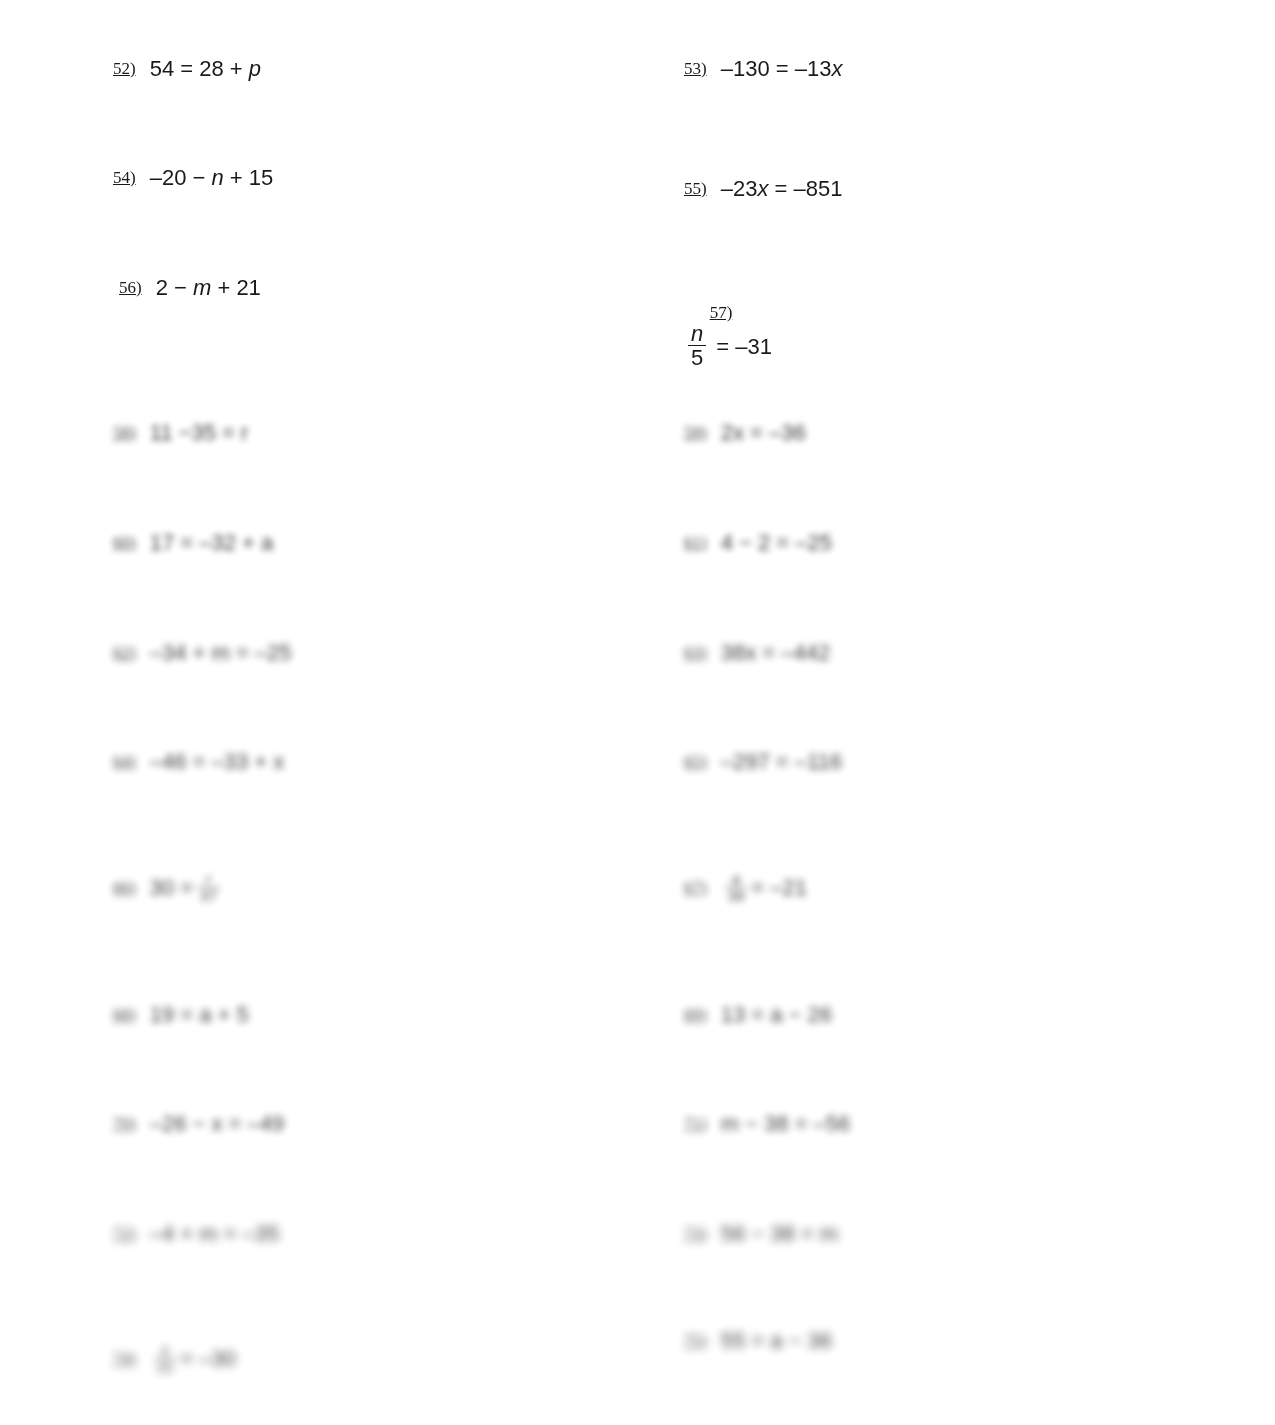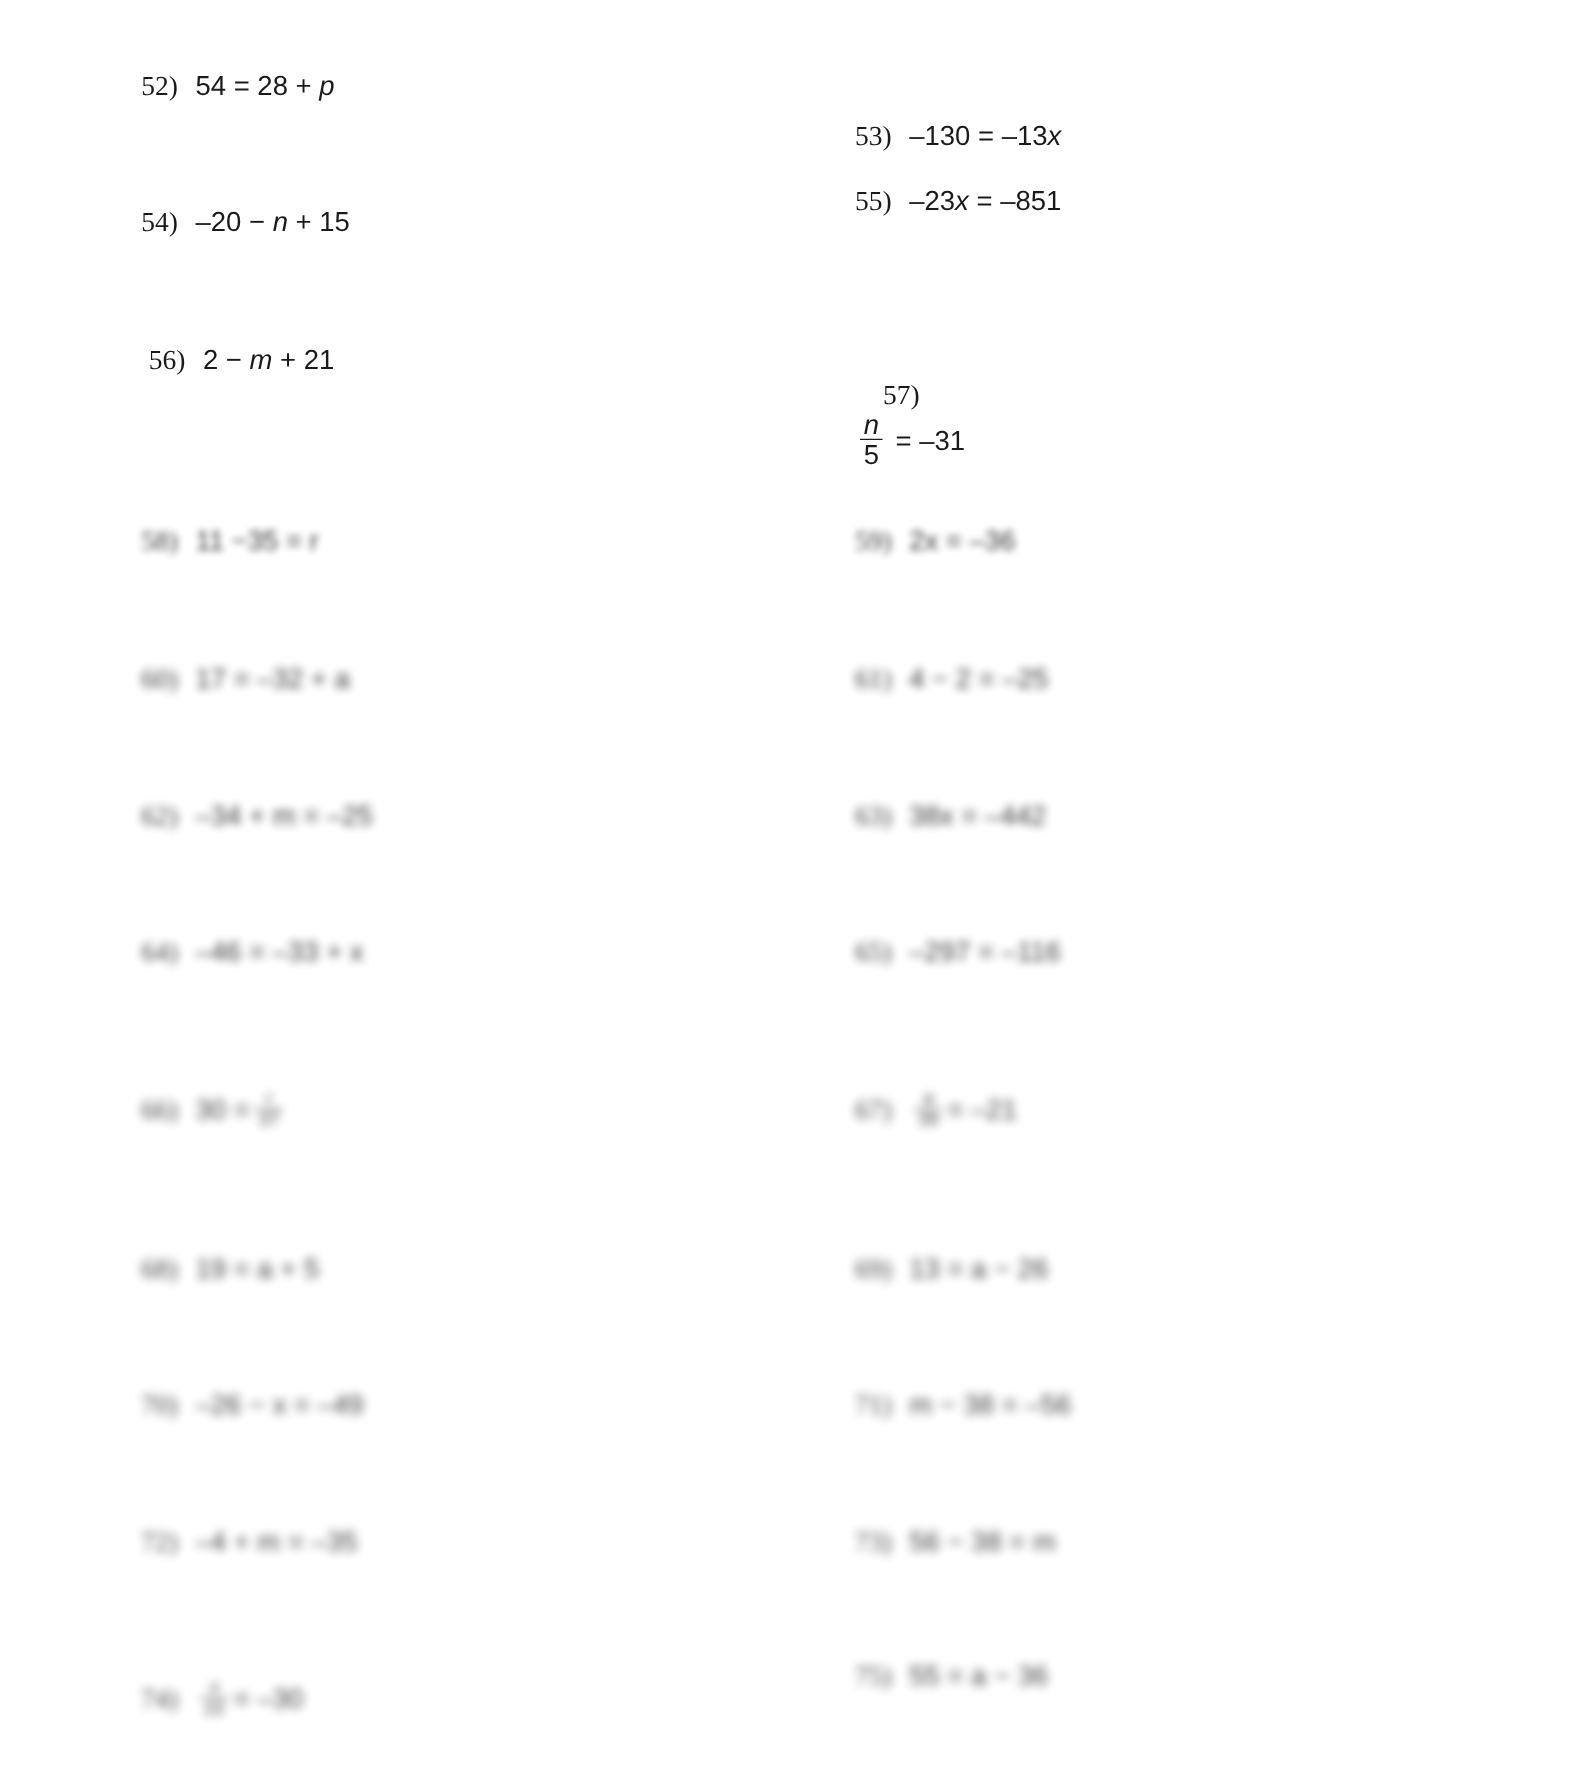--- a/index.html
+++ b/index.html
@@ -17,22 +17,23 @@
     overflow: hidden;
   }
   .problem {
     position: absolute;
     display: flex;
     align-items: center;
     white-space: nowrap;
   }
   .num {
     font-family: "Liberation Serif", serif;
-    font-size: 22px;
+    font-size: 17px;
     margin-right: 14px;
+    text-decoration: underline;
   }
   .expr {
     font-family: Liberation Sans, sans-serif;
     font-size: 22px;
   }
   .expr i, .ital {
     font-style: italic;
   }
   .frac {
     display: inline-flex;
@@ -77,30 +78,30 @@
 </style>
 </head>
 <body>
 
 <div class="page">
 
   <div class="problem b0" style="left:113px; top:56px;">
     <span class="num">52)</span>
     <span class="expr">54&nbsp;=&nbsp;28&nbsp;+&nbsp;<i>p</i></span>
   </div>
-  <div class="problem b0" style="left:684px; top:56px;margin-top:40px;">
+  <div class="problem b0" style="left:684px; top:56px;">
     <span class="num">53)</span>
     <span class="expr">–130&nbsp;=&nbsp;–13<i>x</i></span>
   </div>
 
   <div class="problem b0" style="left:113px; top:165px;">
     <span class="num">54)</span>
     <span class="expr">–20&nbsp;−&nbsp;<i>n</i>&nbsp;+&nbsp;15</span>
   </div>
-  <div class="problem b0" style="left:684px; top:148px;justify-content:center;">
+  <div class="problem b0" style="left:684px; top:176px;justify-content:center;">
     <span class="num">55)</span>
     <span class="expr">–23<i>x</i>&nbsp;=&nbsp;–851</span>
   </div>
 
   <div class="problem b0" style="left:119px; top:275px;">
     <span class="num">56)</span>
     <span class="expr">2&nbsp;−&nbsp;<i>m</i>&nbsp;+&nbsp;21</span>
   </div>
   <div class="problem b0" style="left:684px; top:303px;flex-direction:column;">
     <span class="num">57)</span>

